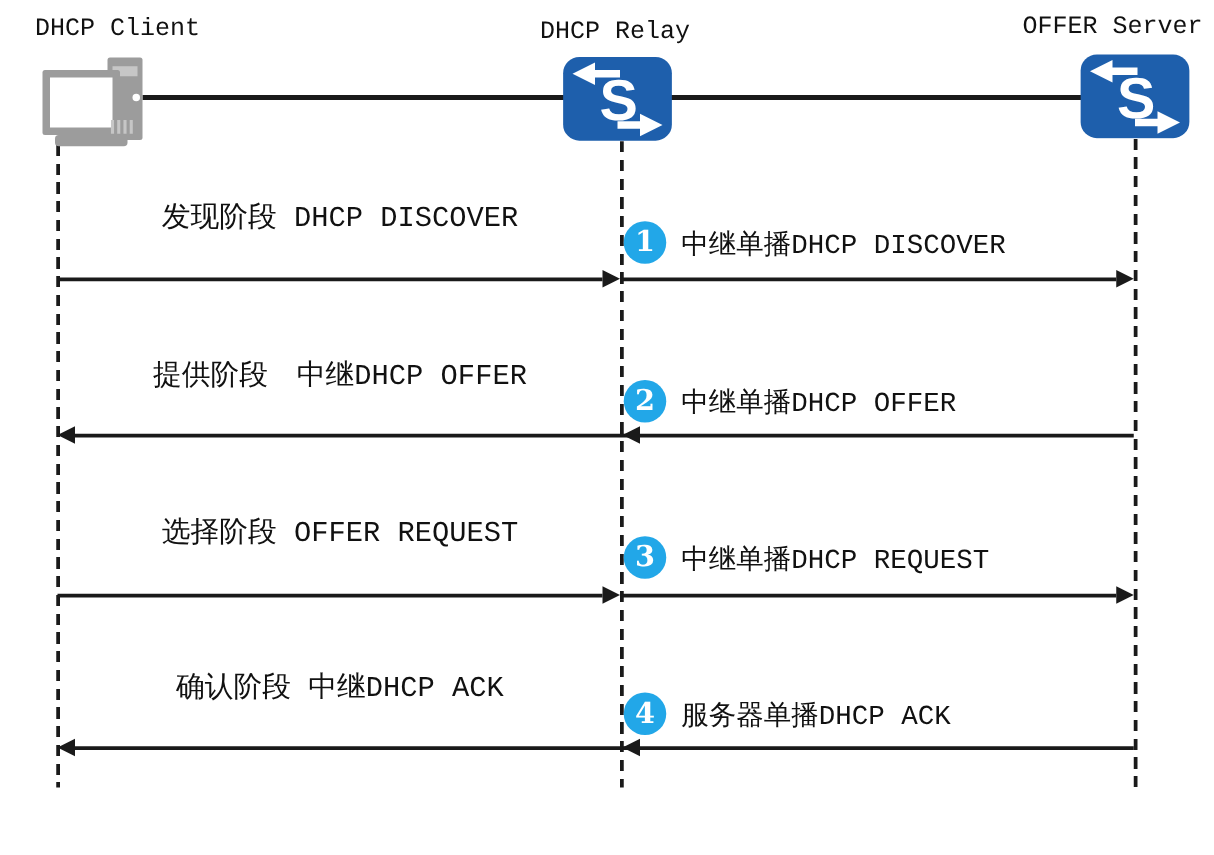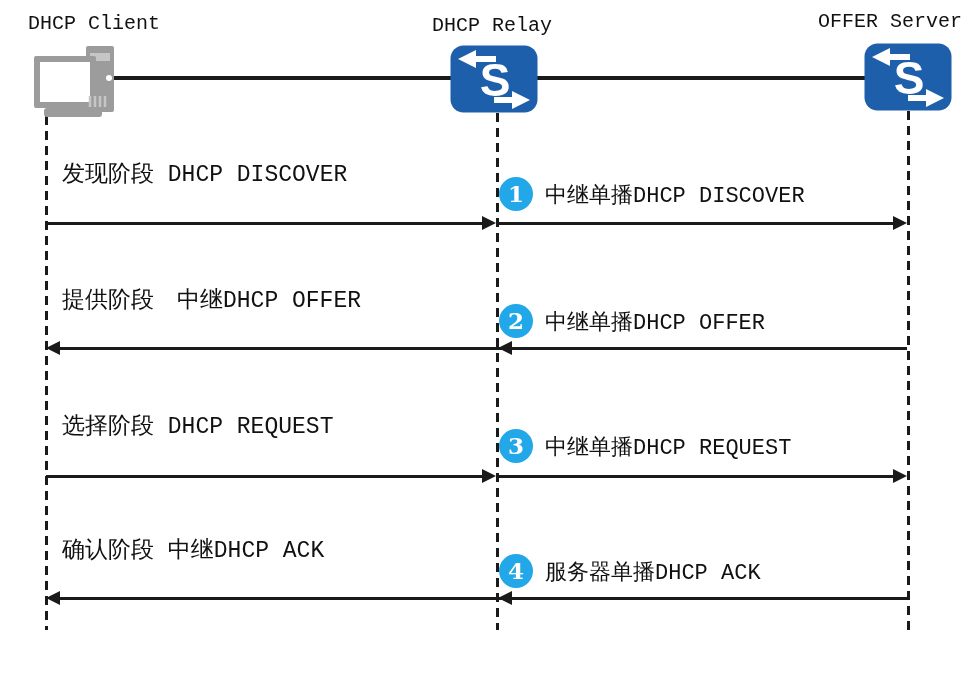--- a/index.html
+++ b/index.html
@@ -32,21 +32,21 @@
     position:absolute;width:0;height:0;z-index:2;
     border-top:7px solid transparent;border-bottom:7px solid transparent;
     border-left:14px solid var(--line-color);
   }
   .head-left{
     position:absolute;width:0;height:0;z-index:2;
     border-top:7px solid transparent;border-bottom:7px solid transparent;
     border-right:14px solid var(--line-color);
   }
   .phase-label{
-    position:absolute;left:62px;width:420px;
+    position:absolute;left:62px;width:420px;text-align:center;
     font-size:23px;white-space:nowrap;z-index:2;
   }
   .relay-label{
     position:absolute;left:545px;font-size:22px;white-space:nowrap;z-index:2;
   }
   .badge{
     position:absolute;width:34px;height:34px;border-radius:50%;
     background:var(--badge-blue);color:#fff;z-index:3;
     font-family:"DejaVu Serif","Liberation Serif",serif;
     font-size:23px;font-weight:bold;text-align:center;line-height:34px;
@@ -119,21 +119,21 @@
   <div class="badge" style="left:499px;top:177px;">1</div>
   <div class="relay-label" style="top:180px;">中继单播DHCP DISCOVER</div>
 
   <div class="phase-label" style="top:284px;">提供阶段　中继DHCP OFFER</div>
   <div class="msg-line" style="left:59px;top:347px;width:848px;"></div>
   <div class="head-left" style="left:46px;top:341px;"></div>
   <div class="head-left" style="left:498px;top:341px;"></div>
   <div class="badge" style="left:499px;top:304px;">2</div>
   <div class="relay-label" style="top:307px;">中继单播DHCP OFFER</div>
 
-  <div class="phase-label" style="top:410px;">选择阶段 DHCP REQUEST</div>
+  <div class="phase-label" style="top:410px;">选择阶段 OFFER REQUEST</div>
   <div class="msg-line" style="left:46px;top:475px;width:436px;"></div>
   <div class="head-right" style="left:482px;top:469px;"></div>
   <div class="msg-line" style="left:497px;top:475px;width:396px;"></div>
   <div class="head-right" style="left:893px;top:469px;"></div>
   <div class="badge" style="left:499px;top:429px;">3</div>
   <div class="relay-label" style="top:432px;">中继单播DHCP REQUEST</div>
 
   <div class="phase-label" style="top:534px;">确认阶段 中继DHCP ACK</div>
   <div class="msg-line" style="left:59px;top:597px;width:848px;"></div>
   <div class="head-left" style="left:46px;top:591px;"></div>

